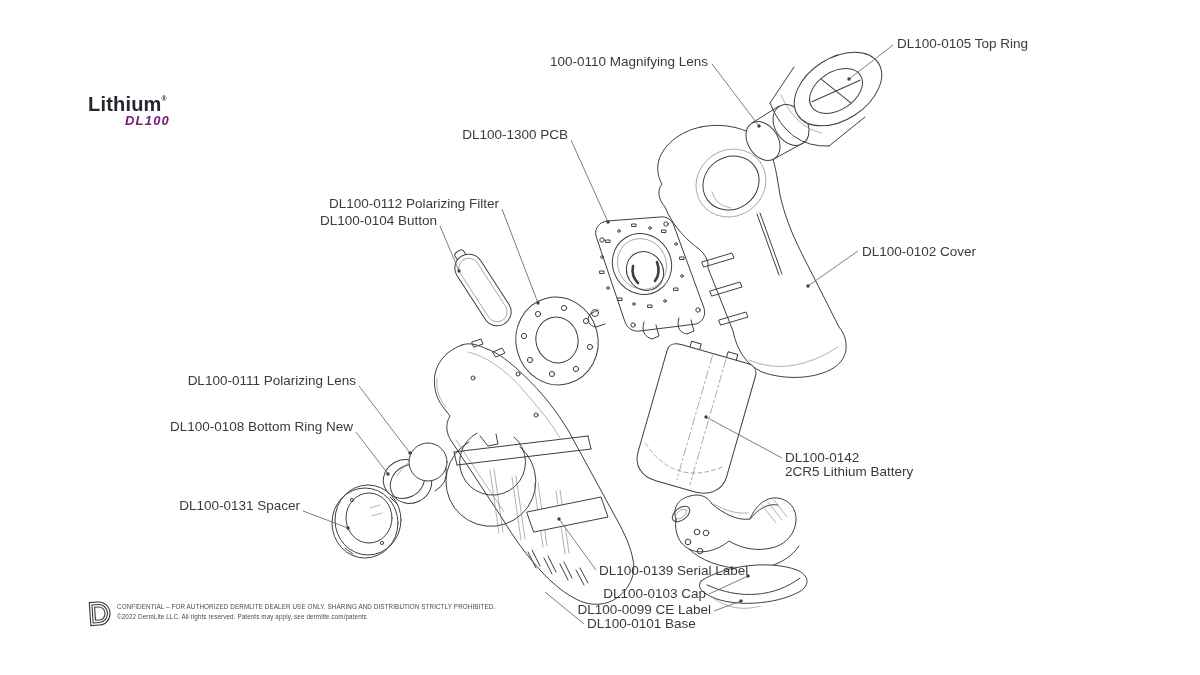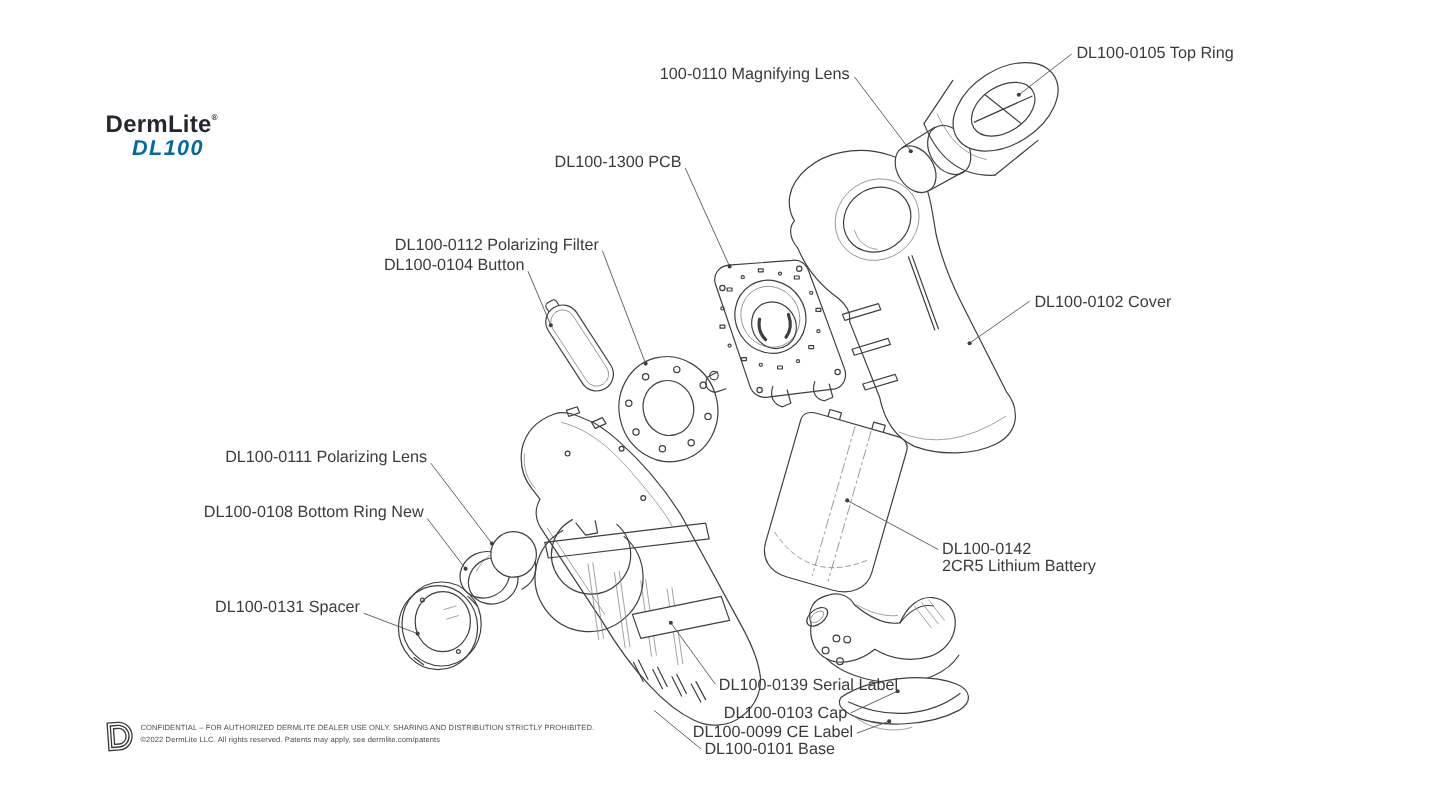--- a/index.html
+++ b/index.html
@@ -1,39 +1,39 @@
 <!DOCTYPE html>
 <html><head>
 <meta charset="utf-8">
 <style>
   html,body{margin:0;padding:0}
   body{width:1200px;height:675px;position:relative;background:#ffffff;
        font-family:"Liberation Sans",sans-serif;overflow:hidden}
   .logo{position:absolute;left:88px;top:93px;width:90px}
   .logo-main{font-size:20px;font-weight:700;color:#26262e;letter-spacing:.2px}
   .logo-main sup{font-size:7px;vertical-align:10px}
-  .logo-model{font-size:18px;font-style:italic;font-weight:700;color:#0369a1;
+  .logo-model{font-size:13px;font-style:italic;font-weight:700;color:#701a75;
               text-align:right;letter-spacing:1.2px;margin-top:-3px;padding-right:8px}
   .footer{position:absolute;left:87px;top:600px;display:flex;gap:6px;align-items:flex-start}
   .footer-text{font-size:6.3px;line-height:1.6;color:#4a4a4a;letter-spacing:.1px;padding-top:2px}
   svg.diagram{position:absolute;left:0;top:0}
   svg text{font-family:"Liberation Sans",sans-serif;font-size:13.5px;fill:#3b3b3b}
   .ln{fill:none;stroke:#3f3f3f;stroke-width:1;stroke-linecap:round;stroke-linejoin:round}
   .lnf{fill:#fff;stroke:#3f3f3f;stroke-width:1;stroke-linecap:round;stroke-linejoin:round}
   .lt{fill:none;stroke:#7d7d7d;stroke-width:.6;stroke-linecap:round}
   .th{fill:none;stroke:#3f3f3f;stroke-width:2.6;stroke-linecap:round}
   .leader{fill:none;stroke:#5d5d5d;stroke-width:.8}
   .dot{fill:#3f3f3f;stroke:none}
   .dlogo{stroke:#3a3a3a;fill:none;stroke-width:1.1}
 </style>
 </head>
 <body>
 
 <div class="logo">
-  <div class="logo-main"><span>DermLite</span><sup>®</sup></div>
+  <div class="logo-main"><span>Lithium</span><sup>®</sup></div>
   <div class="logo-model">DL100</div>
 </div>
 
 <svg class="diagram" width="1200" height="675" viewBox="0 0 1200 675">
 
   <g>
     <ellipse class="lnf" cx="365" cy="523" rx="33" ry="35"></ellipse>
     <ellipse class="ln" cx="368" cy="520" rx="33" ry="35"></ellipse>
     <ellipse class="ln" cx="369" cy="518" rx="23" ry="25"></ellipse>
     <path class="ln" d="M390,497 l8,8"></path>

